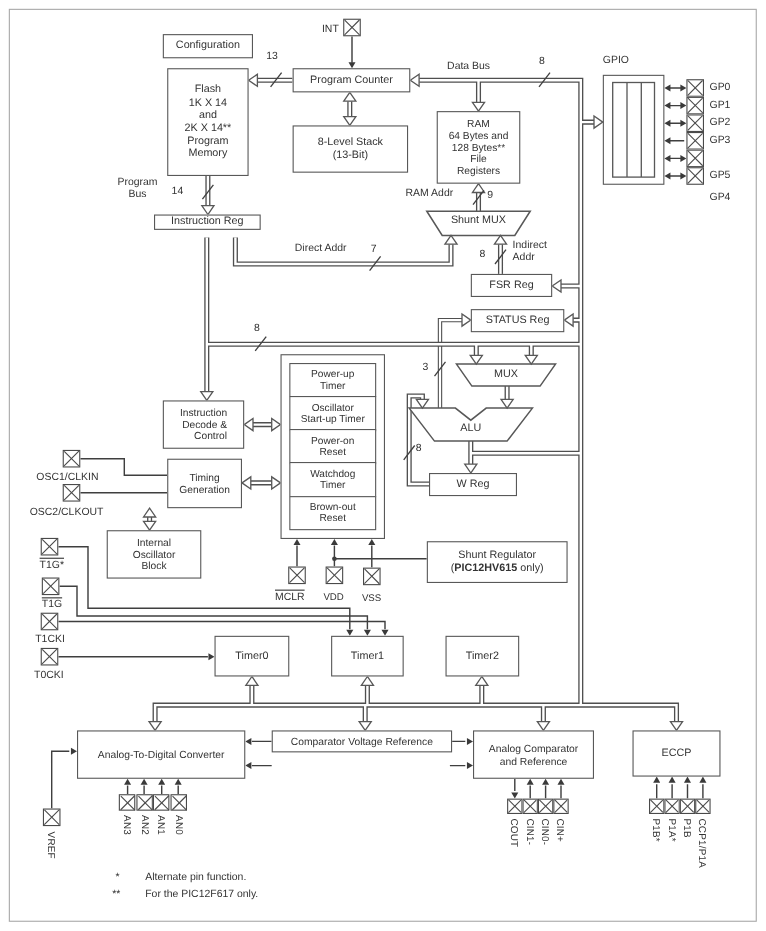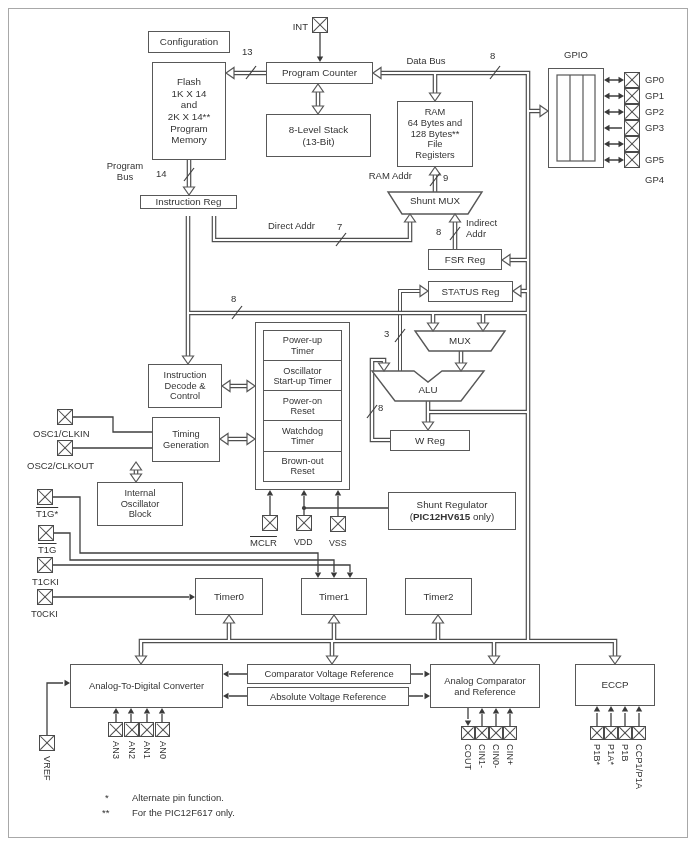--- a/index.html
+++ b/index.html
@@ -154,26 +154,26 @@
 Program
 Memory</div>
 <div class="block" style="left:266px;top:62px;width:107px;height:22px;">Program Counter</div>
 <div class="block" style="left:266px;top:114px;width:105px;height:43px;">8-Level Stack
 (13-Bit)</div>
 <div class="block" style="left:397px;top:101px;width:76px;height:66px;font-size:9.3px;">RAM
 64 Bytes and
 128 Bytes**
 File
 Registers</div>
-<div class="lbl" style="left:548px;top:49px;width:56px;text-align:center;">GPIO</div>
+<div class="lbl" style="left:548px;top:49px;width:56px;">GPIO</div>
 <div class="block" style="left:548px;top:68px;width:56px;height:100px;background:transparent;"></div>
 <div class="block" style="left:140px;top:195px;width:97px;height:14px;">Instruction Reg</div>
 <div class="block" style="left:428px;top:249px;width:74px;height:21px;">FSR Reg</div>
 <div class="block" style="left:428px;top:281px;width:85px;height:21px;">STATUS Reg</div>
-<div class="block" style="left:148px;top:364px;width:74px;height:44px;font-size:9.3px;">Instruction
+<div class="block" style="left:148px;top:364px;width:74px;height:44px;font-size:9.3px;text-align:right;">Instruction
 Decode &amp;
 Control</div>
 <div class="block" style="left:152px;top:417px;width:68px;height:45px;font-size:9.3px;">Timing
 Generation</div>
 <div class="block" style="left:97px;top:482px;width:86px;height:44px;font-size:9.3px;">Internal
 Oscillator
 Block</div>
 <div class="block" style="left:255px;top:322px;width:95px;height:168px;"></div>
 <div class="pstack">
   <div class="pcell">Power-up
@@ -193,21 +193,20 @@
 </div>
 <div class="block naked" style="left:388px;top:194px;width:94px;height:14px;">Shunt MUX</div>
 <div class="block naked" style="left:415px;top:334px;width:90px;height:13px;">MUX</div>
 <div class="block naked" style="left:400px;top:383px;width:56px;height:13px;">ALU</div>
 <div class="block" style="left:390px;top:430px;width:80px;height:21px;">W Reg</div>
 <div class="block" style="left:195px;top:578px;width:68px;height:37px;">Timer0</div>
 <div class="block" style="left:301px;top:578px;width:66px;height:37px;">Timer1</div>
 <div class="block" style="left:405px;top:578px;width:67px;height:37px;">Timer2</div>
 <div class="block" style="left:70px;top:664px;width:153px;height:44px;font-size:9.4px;">Analog-To-Digital Converter</div>
 <div class="block" style="left:247px;top:664px;width:164px;height:20px;font-size:9.4px;">Comparator Voltage Reference</div>
-<div class="block" style="left:247px;top:687px;width:162px;height:19px;font-size:9.4px;">Absolute Voltage Reference</div>
 <div class="block" style="left:575px;top:664px;width:80px;height:42px;">ECCP</div>
 <div class="block" style="left:430px;top:664px;width:110px;height:44px;font-size:9.4px;">Analog Comparator
 and Reference</div>
 
 <div class="lbl" style="left:404px;top:55px;width:44px;text-align:center;">Data Bus</div>
 <div class="lbl" style="left:348px;top:170px;width:64px;text-align:right;">RAM Addr</div>
 <div class="lbl" style="left:268px;top:220px;width:60px;">Direct Addr</div>
 <div class="lbl" style="left:466px;top:217px;width:48px;">Indirect
 Addr</div>
 <div class="lbl" style="left:100px;top:160px;width:50px;text-align:center;">Program

